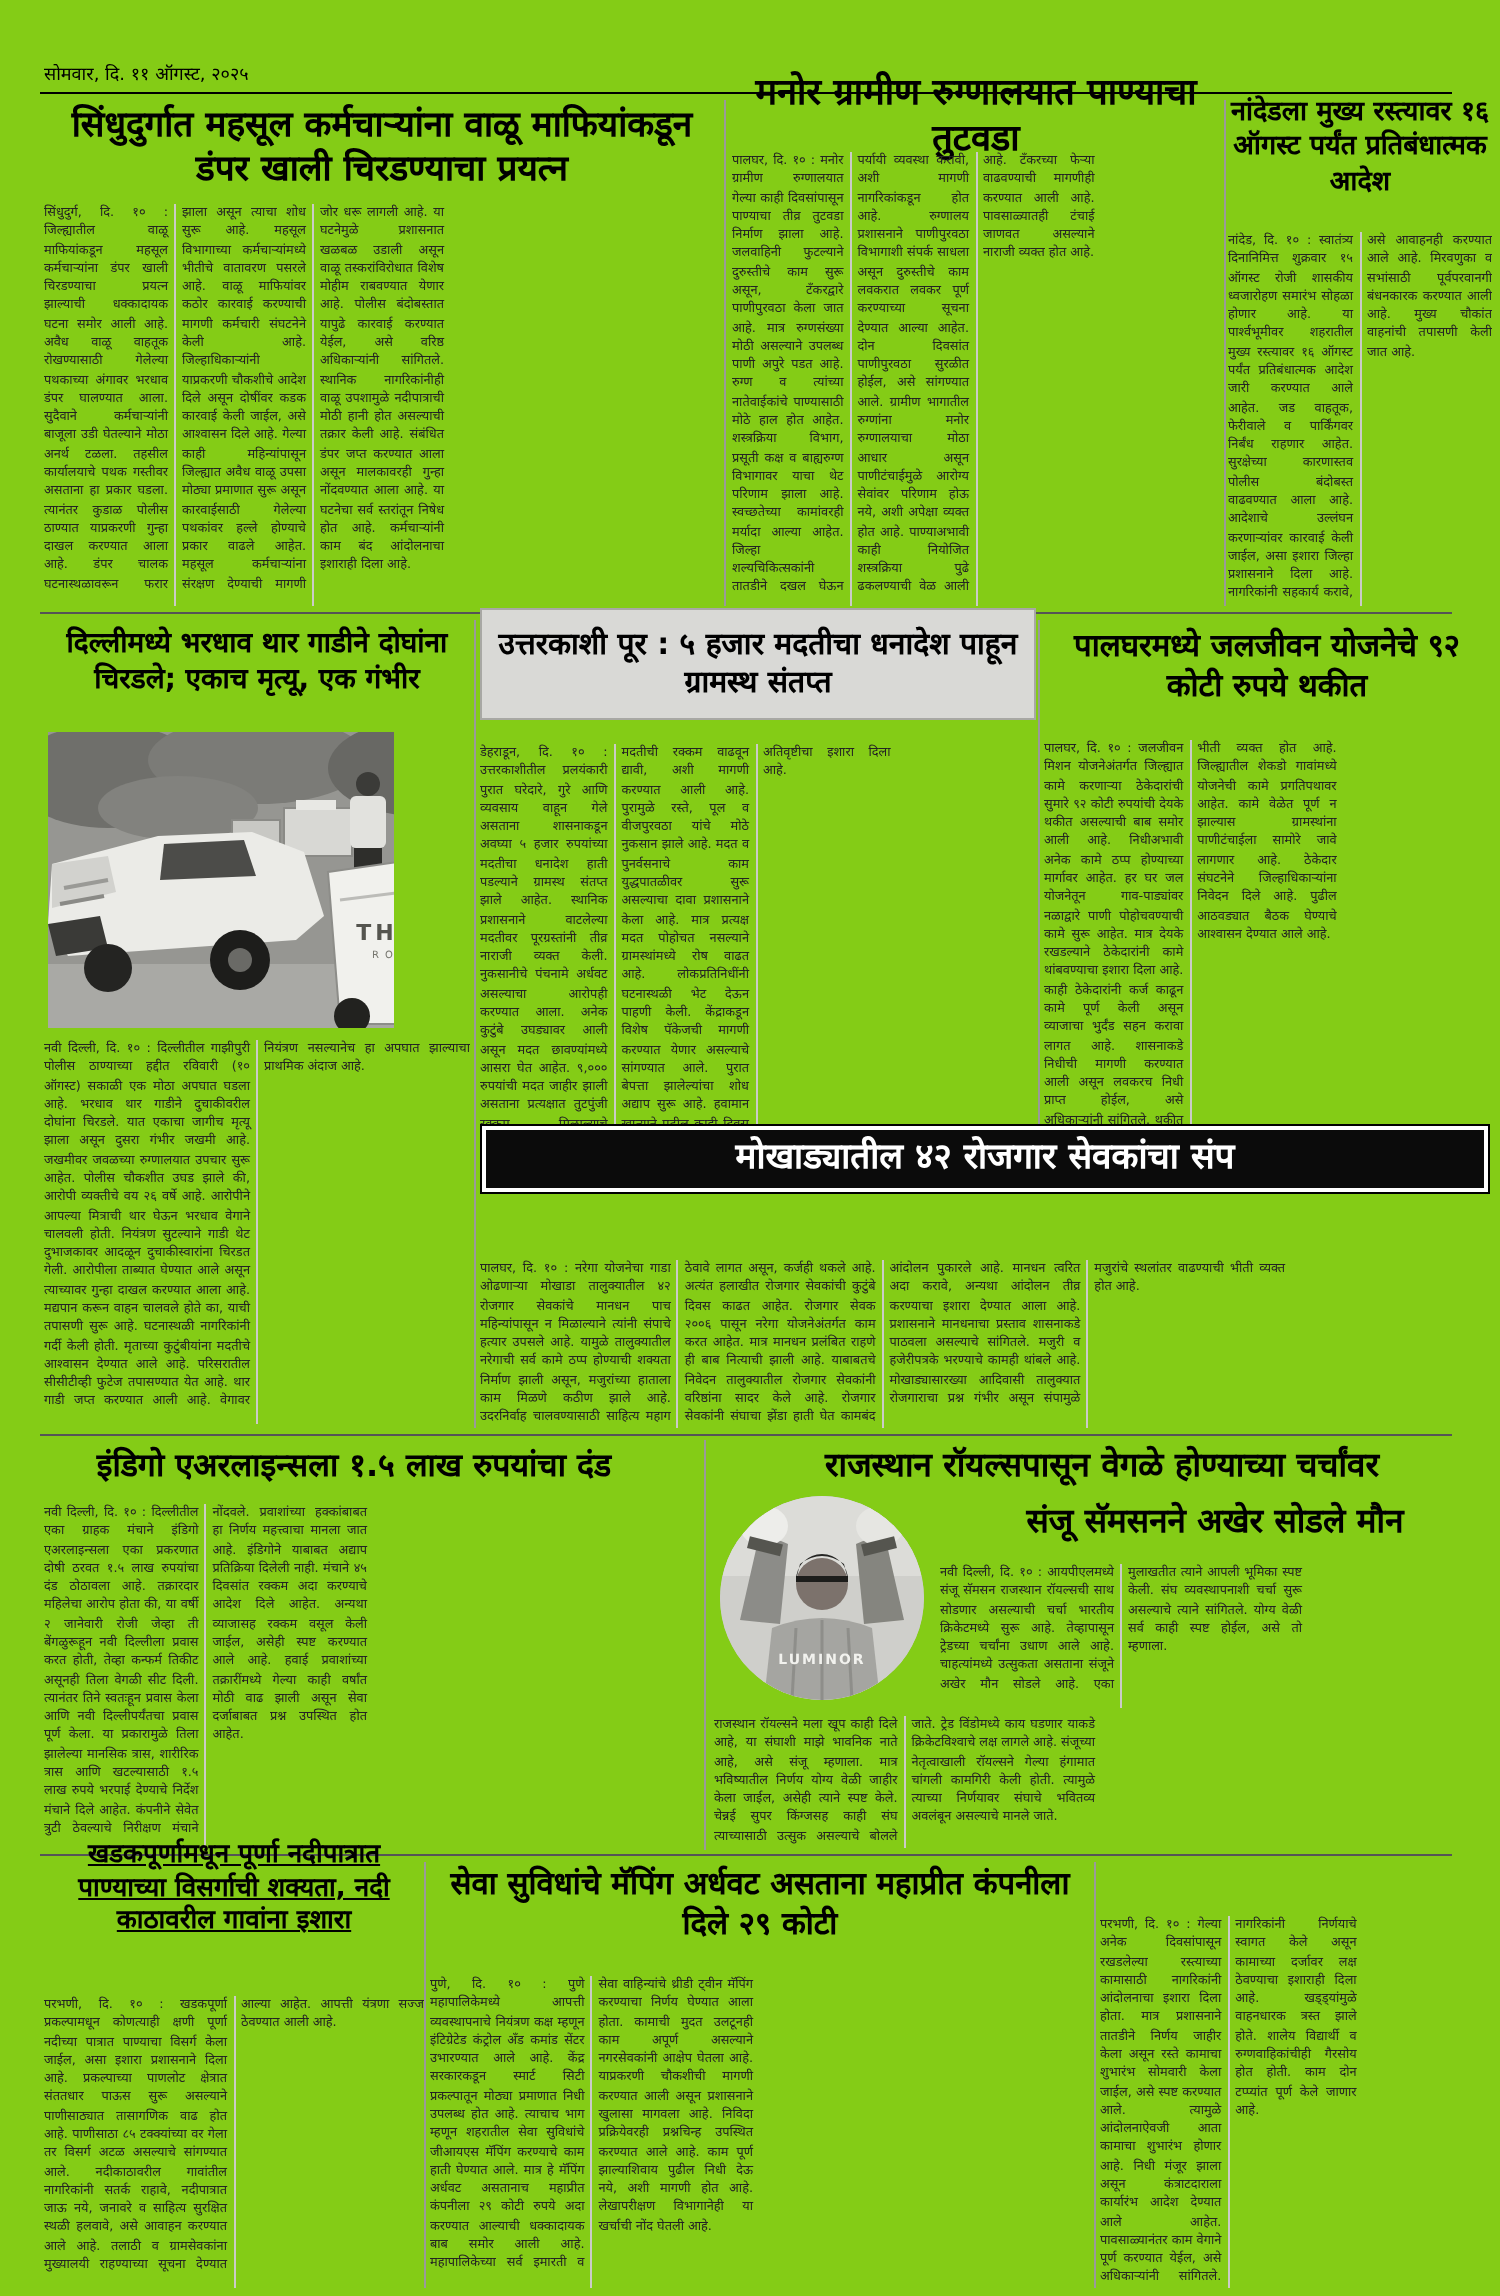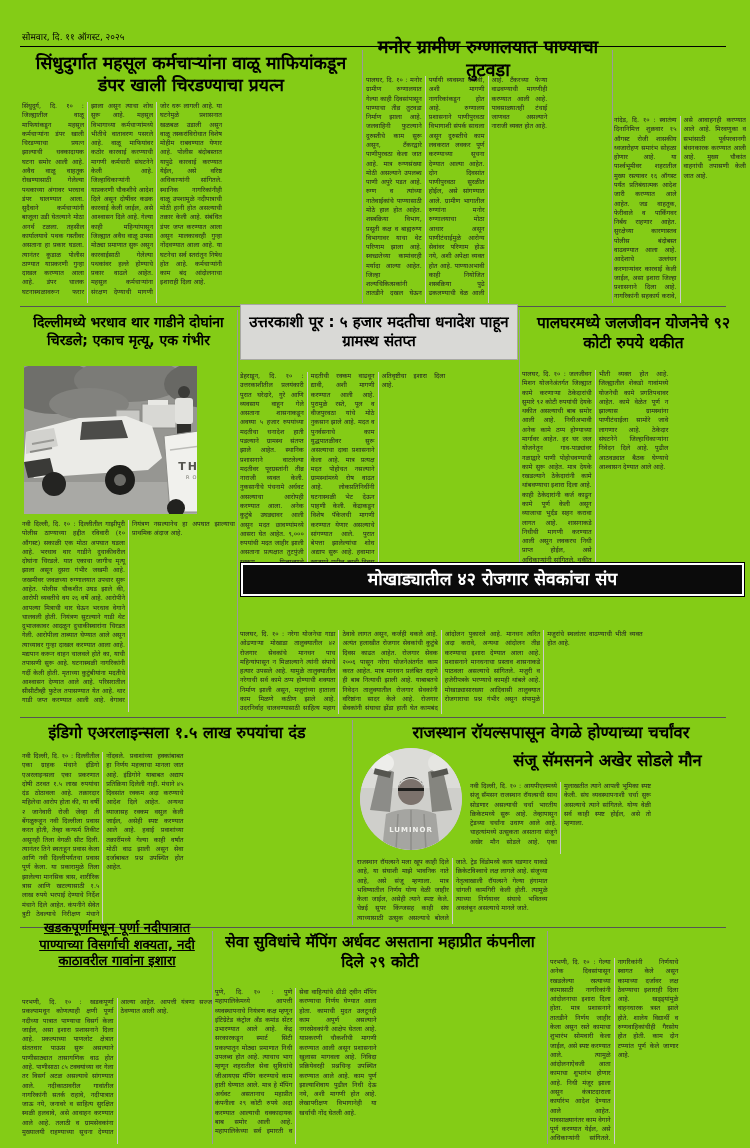--- a/index.html
+++ b/index.html
@@ -53,20 +53,21 @@
 
   <div class="abs rule-v" style="left:362px;top:50px;height:253px;"></div>
 
   <div class="abs hl" style="left:366px;top:35px;width:244px;font-size:18px;">मनोर ग्रामीण रुग्णालयात पाण्याचा तुटवडा</div>
   <div class="abs" style="left:366px;top:76px;width:244px;height:227px;">
     <div class="body-text cols-4">पालघर, दि. १० : मनोर ग्रामीण रुग्णालयात गेल्या काही दिवसांपासून पाण्याचा तीव्र तुटवडा निर्माण झाला आहे. जलवाहिनी फुटल्याने दुरुस्तीचे काम सुरू असून, टँकरद्वारे पाणीपुरवठा केला जात आहे. मात्र रुग्णसंख्या मोठी असल्याने उपलब्ध पाणी अपुरे पडत आहे. रुग्ण व त्यांच्या नातेवाईकांचे पाण्यासाठी मोठे हाल होत आहेत. शस्त्रक्रिया विभाग, प्रसूती कक्ष व बाह्यरुग्ण विभागावर याचा थेट परिणाम झाला आहे. स्वच्छतेच्या कामांवरही मर्यादा आल्या आहेत. जिल्हा शल्यचिकित्सकांनी तातडीने दखल घेऊन पर्यायी व्यवस्था करावी, अशी मागणी नागरिकांकडून होत आहे. रुग्णालय प्रशासनाने पाणीपुरवठा विभागाशी संपर्क साधला असून दुरुस्तीचे काम लवकरात लवकर पूर्ण करण्याच्या सूचना देण्यात आल्या आहेत. दोन दिवसांत पाणीपुरवठा सुरळीत होईल, असे सांगण्यात आले. ग्रामीण भागातील रुग्णांना मनोर रुग्णालयाचा मोठा आधार असून पाणीटंचाईमुळे आरोग्य सेवांवर परिणाम होऊ नये, अशी अपेक्षा व्यक्त होत आहे. पाण्याअभावी काही नियोजित शस्त्रक्रिया पुढे ढकलण्याची वेळ आली आहे. टँकरच्या फेऱ्या वाढवण्याची मागणीही करण्यात आली आहे. पावसाळ्यातही टंचाई जाणवत असल्याने नाराजी व्यक्त होत आहे.</div>
   </div>
 
   <div class="abs rule-v" style="left:612px;top:50px;height:253px;"></div>
 
+  <div class="abs hl" style="left:614px;top:48px;width:132px;font-size:13.5px;">नांदेडला मुख्य रस्त्यावर १६ ऑगस्ट पर्यंत प्रतिबंधात्मक आदेश</div>
   <div class="abs" style="left:614px;top:116px;width:132px;height:187px;">
     <div class="body-text cols-2">नांदेड, दि. १० : स्वातंत्र्य दिनानिमित्त शुक्रवार १५ ऑगस्ट रोजी शासकीय ध्वजारोहण समारंभ सोहळा होणार आहे. या पार्श्वभूमीवर शहरातील मुख्य रस्त्यावर १६ ऑगस्ट पर्यंत प्रतिबंधात्मक आदेश जारी करण्यात आले आहेत. जड वाहतूक, फेरीवाले व पार्किंगवर निर्बंध राहणार आहेत. सुरक्षेच्या कारणास्तव पोलीस बंदोबस्त वाढवण्यात आला आहे. आदेशाचे उल्लंघन करणाऱ्यांवर कारवाई केली जाईल, असा इशारा जिल्हा प्रशासनाने दिला आहे. नागरिकांनी सहकार्य करावे, असे आवाहनही करण्यात आले आहे. मिरवणुका व सभांसाठी पूर्वपरवानगी बंधनकारक करण्यात आली आहे. मुख्य चौकांत वाहनांची तपासणी केली जात आहे.</div>
   </div>
 
   <div class="abs rule-h" style="left:20px;top:306px;width:706px;"></div>
 
   <div class="abs hl" style="left:22px;top:314px;width:213px;font-size:14px;">दिल्लीमध्ये भरधाव थार गाडीने दोघांना चिरडले; एकाच मृत्यू, एक गंभीर</div>
 
   <div class="abs photo-frame" style="left:24px;top:366px;width:173px;height:148px;">
     <svg width="209" height="148" viewBox="0 0 209 148">

